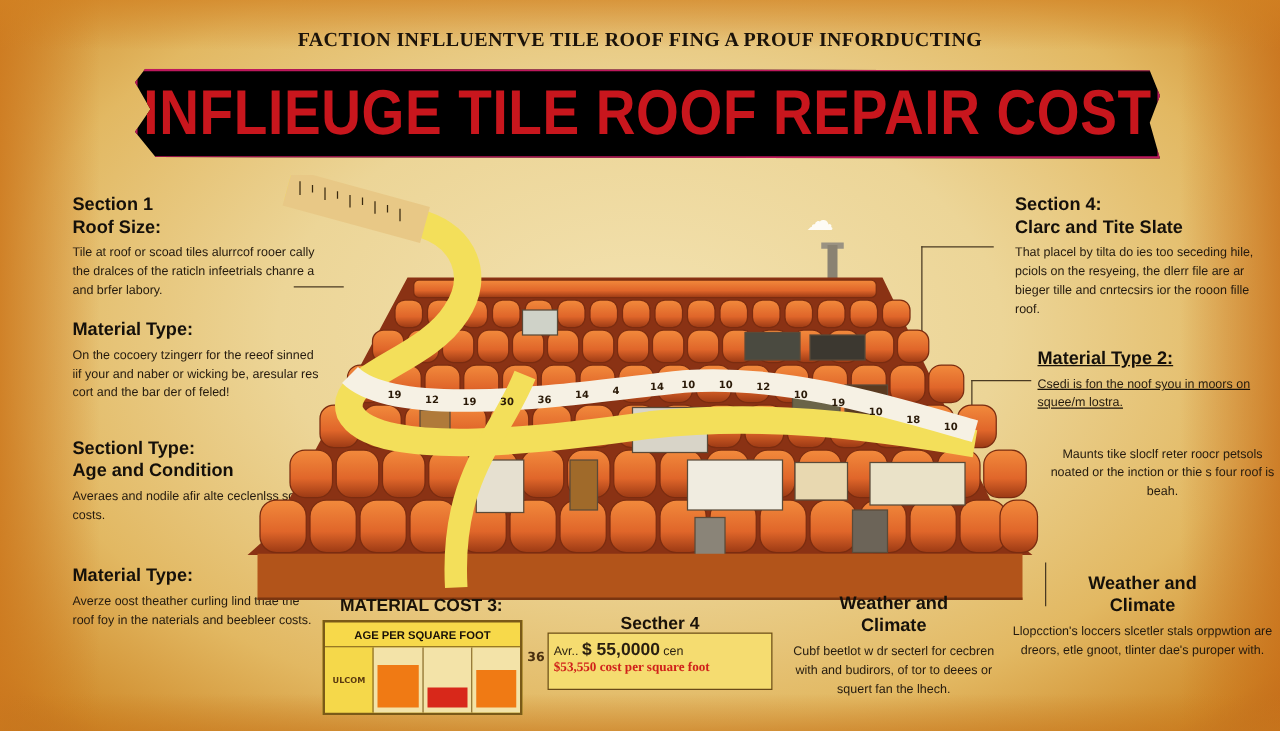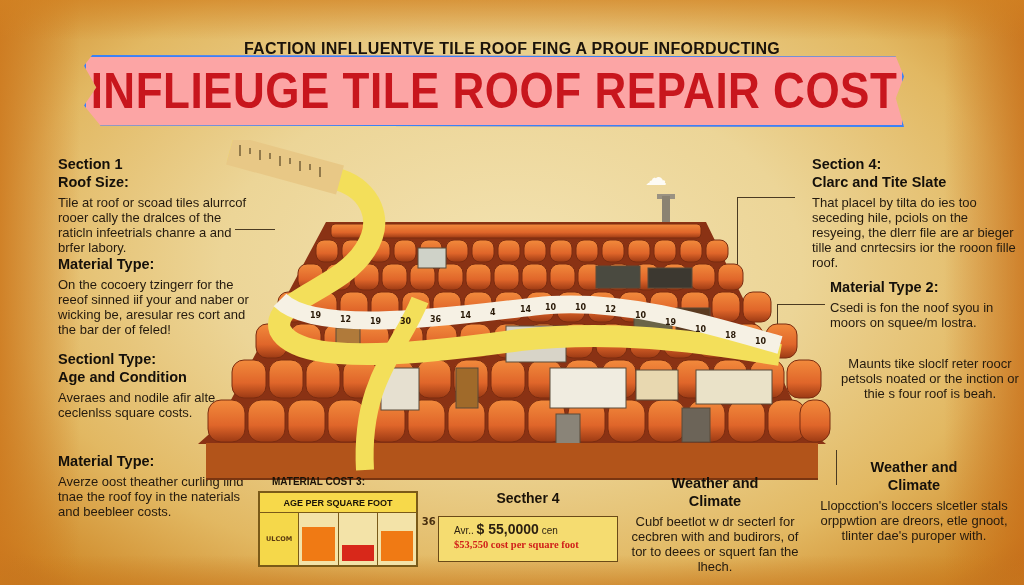--- a/index.html
+++ b/index.html
@@ -14,70 +14,70 @@
   .stain1 { position:absolute; left:0; top:0; width:80px; height:585px;
     background: linear-gradient(90deg, rgba(205,120,30,.85), rgba(205,120,30,0)); }
   .stain2 { position:absolute; right:0; top:0; width:80px; height:585px;
     background: linear-gradient(270deg, rgba(200,110,25,.75), rgba(200,110,25,0)); }
   .stain3 { position:absolute; left:0; top:0; width:1024px; height:40px;
     background: linear-gradient(180deg, rgba(210,130,35,.7), rgba(210,130,35,0)); }
   .stain4 { position:absolute; left:0; bottom:0; width:1024px; height:30px;
     background: linear-gradient(0deg, rgba(200,120,30,.6), rgba(200,120,30,0)); }
 
   .subtitle {
-    position:absolute; left:0; top:40px; width:1024px; text-align:center;
-    font-family: Liberation Sans, sans-serif; font-weight: bold; font-size: 16px;
+    position:absolute; left:0; top:24px; width:1024px; text-align:center;
+    font-family: Liberation Serif, serif; font-weight: bold; font-size: 16px;
     letter-spacing: .3px; color:#1b130a;
   }
   .banner {
-    position:absolute; left:84px; top:55px; width:820px; height:72px;
-    background:#fca5a5;
-    border:2px solid #3b82f6;
+    position:absolute; left:108px; top:55px; width:820px; height:72px;
+    background:#000000;
+    border:2px solid #be185d;
     box-shadow: 2px 3px 4px rgba(80,50,10,.45);
     clip-path: polygon(1% 0, 99% 2%, 100% 30%, 99% 60%, 100% 100%, 2% 98%, 0 70%, 1.5% 45%, 0 15%);
     display:flex; align-items:center; justify-content:center;
   }
   .banner h1 {
     font-family:"Liberation Sans", sans-serif; font-weight:900; font-size:44px;
     color:#c8161d; letter-spacing:.5px; transform: scaleY(1.15);
   }
 
   .callout { position:absolute; }
   .callout h3 { font-family:"Liberation Sans", sans-serif; font-weight:bold; font-size:14.5px; line-height:18px; color:#15100a; }
-  .callout p { font-family:"Liberation Sans", sans-serif; font-size:13px; line-height:15px; color:#241a0e; margin-top:4px; }
+  .callout p { font-family:"Liberation Sans", sans-serif; font-size:10px; line-height:15px; color:#241a0e; margin-top:4px; }
   .callout.center { text-align:center; }
 
   .leader { position:absolute; background:#4a3a22; }
 
   
   .roof { position:absolute; left:186px; top:218px; width:652px; height:262px; }
   .fascia { position:absolute; left:20px; top:225px; width:612px; height:37px; background:#b2541a;
     border-bottom:2px solid #7a3510; }
 
   .chimney { position:absolute; left:662px; top:196px; width:8px; height:32px; background:#8a8272; }
   .chimney-cap { position:absolute; left:657px; top:194px; width:18px; height:5px; background:#9a9282; }
   .smoke { position:absolute; left:645px; top:165px; font-size:22px; color:#fff; opacity:.9; }
 
   
   .cost-wrap { position:absolute; left:258px; top:476px; }
-  .cost-title { font-family:"Liberation Sans", sans-serif; font-weight:bold; font-size:10px; color:#1a1208; margin-left:14px; }
+  .cost-title { font-family:"Liberation Sans", sans-serif; font-weight:bold; font-size:14px; color:#1a1208; margin-left:14px; }
   .cost-box { margin-top:4px; width:160px; height:76px; background:#f7d94a; border:2px solid #7a5a18; }
   .cost-head { height:20px; border-bottom:1.5px solid #7a5a18; text-align:center;
     font-family:"Liberation Sans", sans-serif; font-weight:bold; font-size:9px; line-height:20px; color:#1a1208; }
   .cost-cols { display:flex; height:52px; }
   .cost-col { flex:1; border-right:1.5px solid #7a5a18; position:relative; background:#f3e3a8; }
   .cost-col:last-child { border-right:none; }
   .cost-col.label { background:#f5d84a; display:flex; align-items:center; justify-content:center;
     font-size:6.5px; font-weight:bold; color:#5a3a10; }
   .bar { position:absolute; bottom:4px; left:3px; right:3px; }
   .bar-val { position:absolute; left:0; right:0; text-align:center; font-size:10px; font-weight:bold; color:#4a3010;margin-left:44px; }
 
   .avg-wrap { position:absolute; left:438px; top:490px; }
   .avg-title { text-align:center; width:180px; font-family:Liberation Sans, sans-serif; font-weight:bold; font-size:14px; }
-  .avg-box { margin-top:10px; width:180px; height:46px; border:1.5px solid #6a4a18; background:#f5dc70; padding:4px 15px; }
+  .avg-box { width:180px; height:46px; border:1.5px solid #6a4a18; background:#f5dc70; padding:4px 4px; }
   .avg-line1 { font-family:"Liberation Sans", sans-serif; font-size:10px; color:#2a1f10; }
   .avg-line1 b { font-size:14px; }
   .avg-line2 { font-family:Liberation Serif, serif; font-weight:bold; font-size:10.5px; color:#d0201a; margin-top:2px; }
 </style>
 </head>
 <body>
 
 <div class="stain1"></div>
 <div class="stain2"></div>
 <div class="stain3"></div>
@@ -112,21 +112,21 @@
 </div>
 
 <div class="callout" style="left:800px; top:155px; width:210px;margin-left:12px;">
   <h3><span>Section 4:</span><br>
       <span>Clarc and Tite Slate</span></h3>
   <p>That placel by tilta do ies too seceding hile, pciols on the resyeing, the dlerr file are ar bieger tille and cnrtecsirs ior the rooon fille roof.</p>
 </div>
 <div class="leader" style="left:737px; top:197px; width:58px; height:1px;"></div>
 <div class="leader" style="left:737px; top:197px; width:1px; height:80px;"></div>
 
-<div class="callout" style="left:830px; top:278px; width:190px;">
+<div class="callout" style="left:830px; top:278px; width:190px;text-decoration:underline;">
   <h3>Material Type 2:</h3>
   <p>Csedi is fon the noof syou in moors on squee/m lostra.</p>
 </div>
 <div class="leader" style="left:777px; top:304px; width:48px; height:1px;"></div>
 <div class="leader" style="left:777px; top:304px; width:1px; height:40px;"></div>
 
 <div class="callout center" style="left:840px; top:352px; width:180px;">
   <p>Maunts tike sloclf reter roocr petsols noated or the inction or thie s four roof is beah.</p>
 </div>
 

